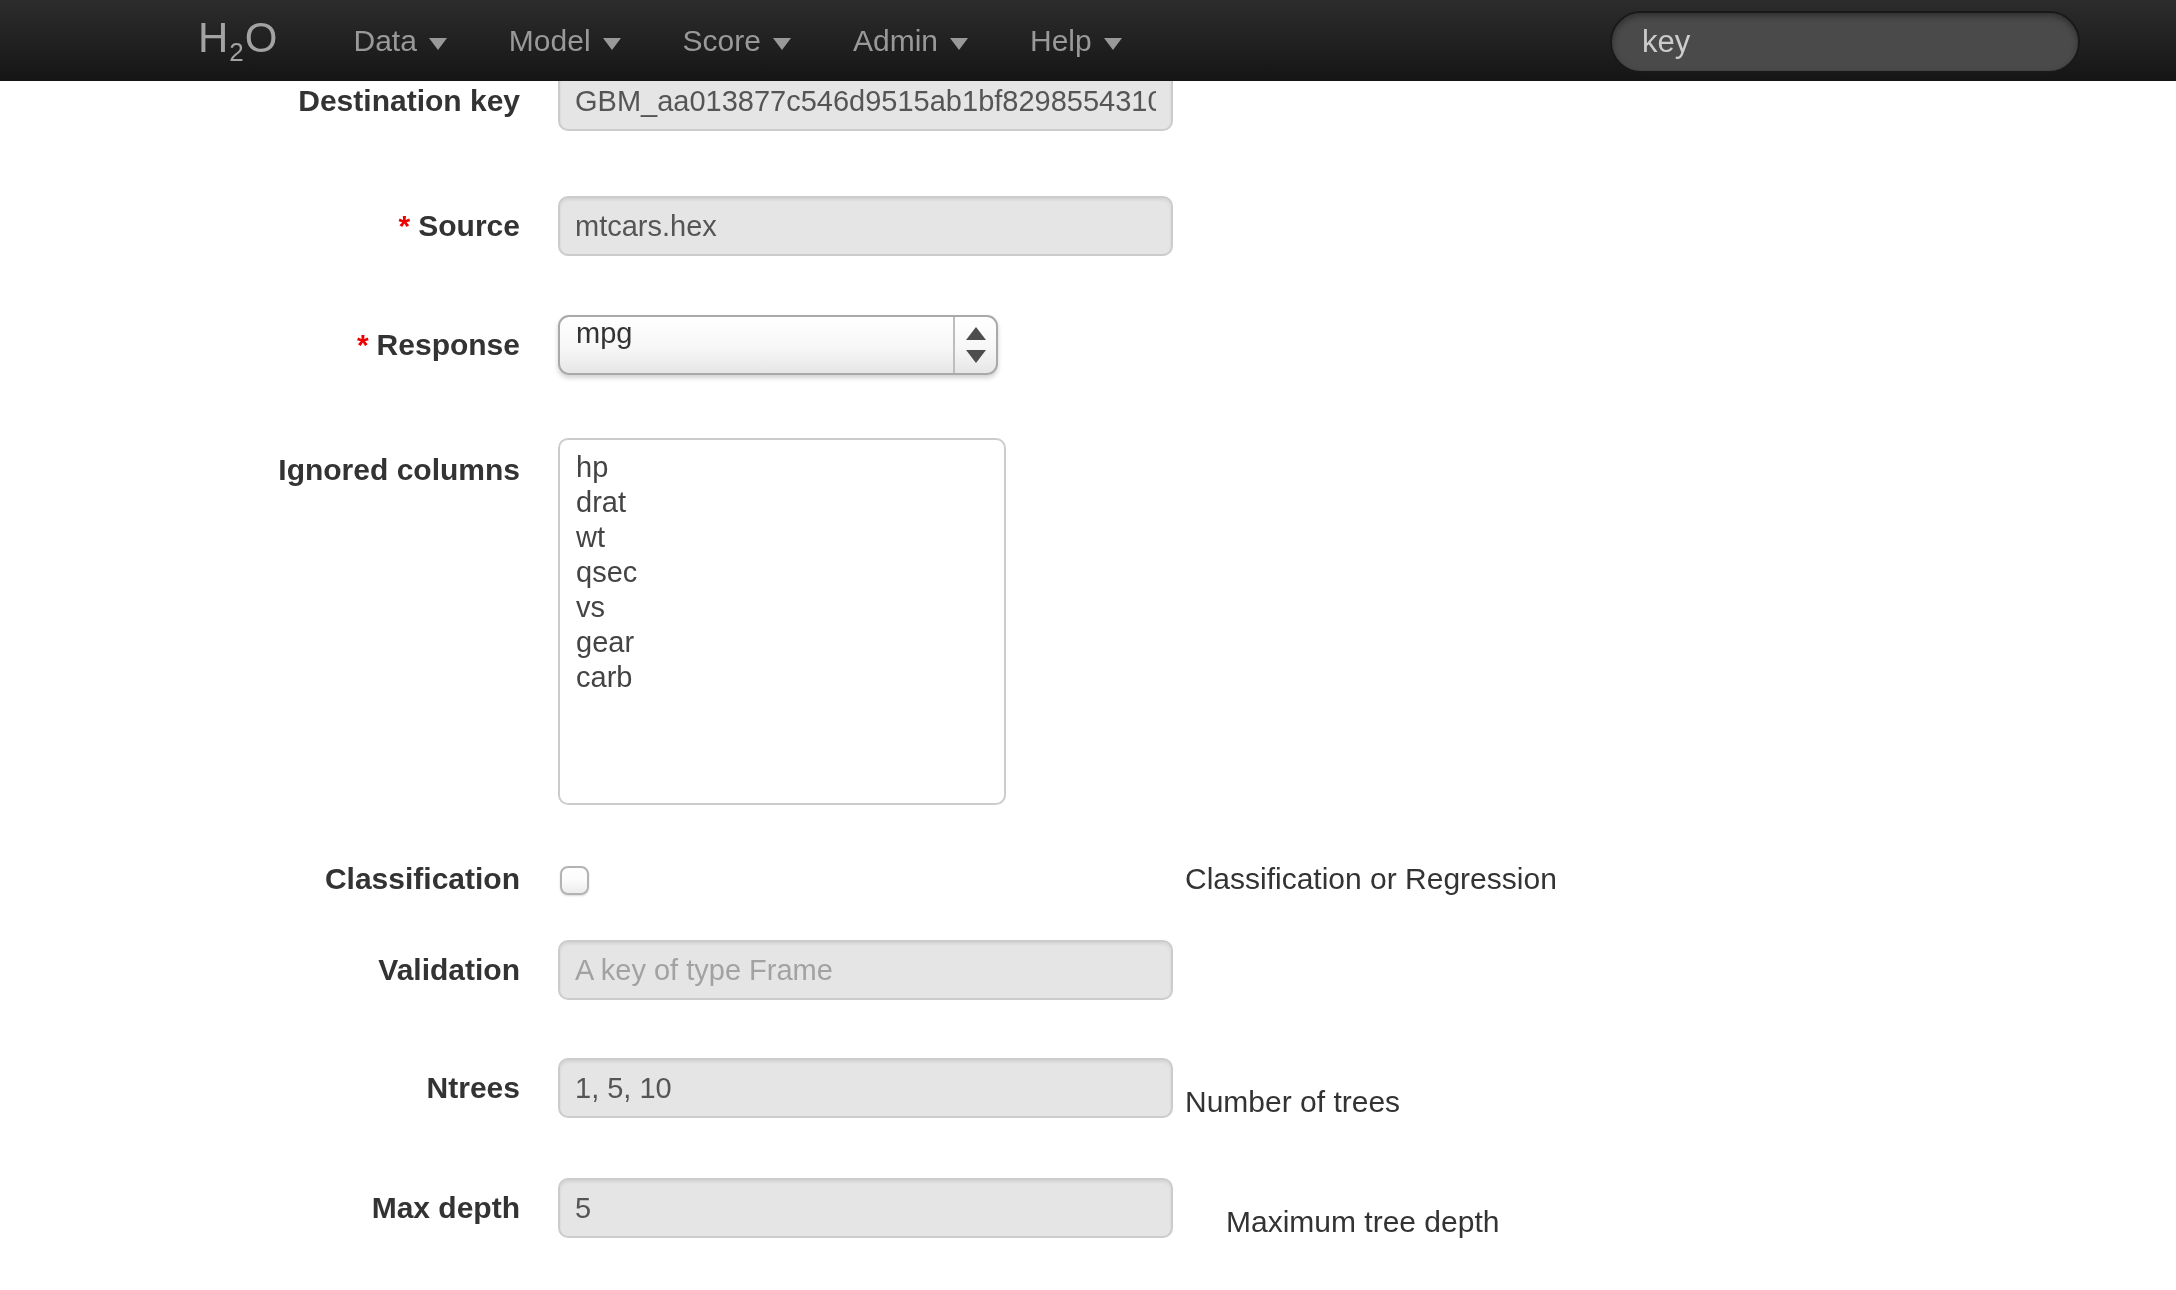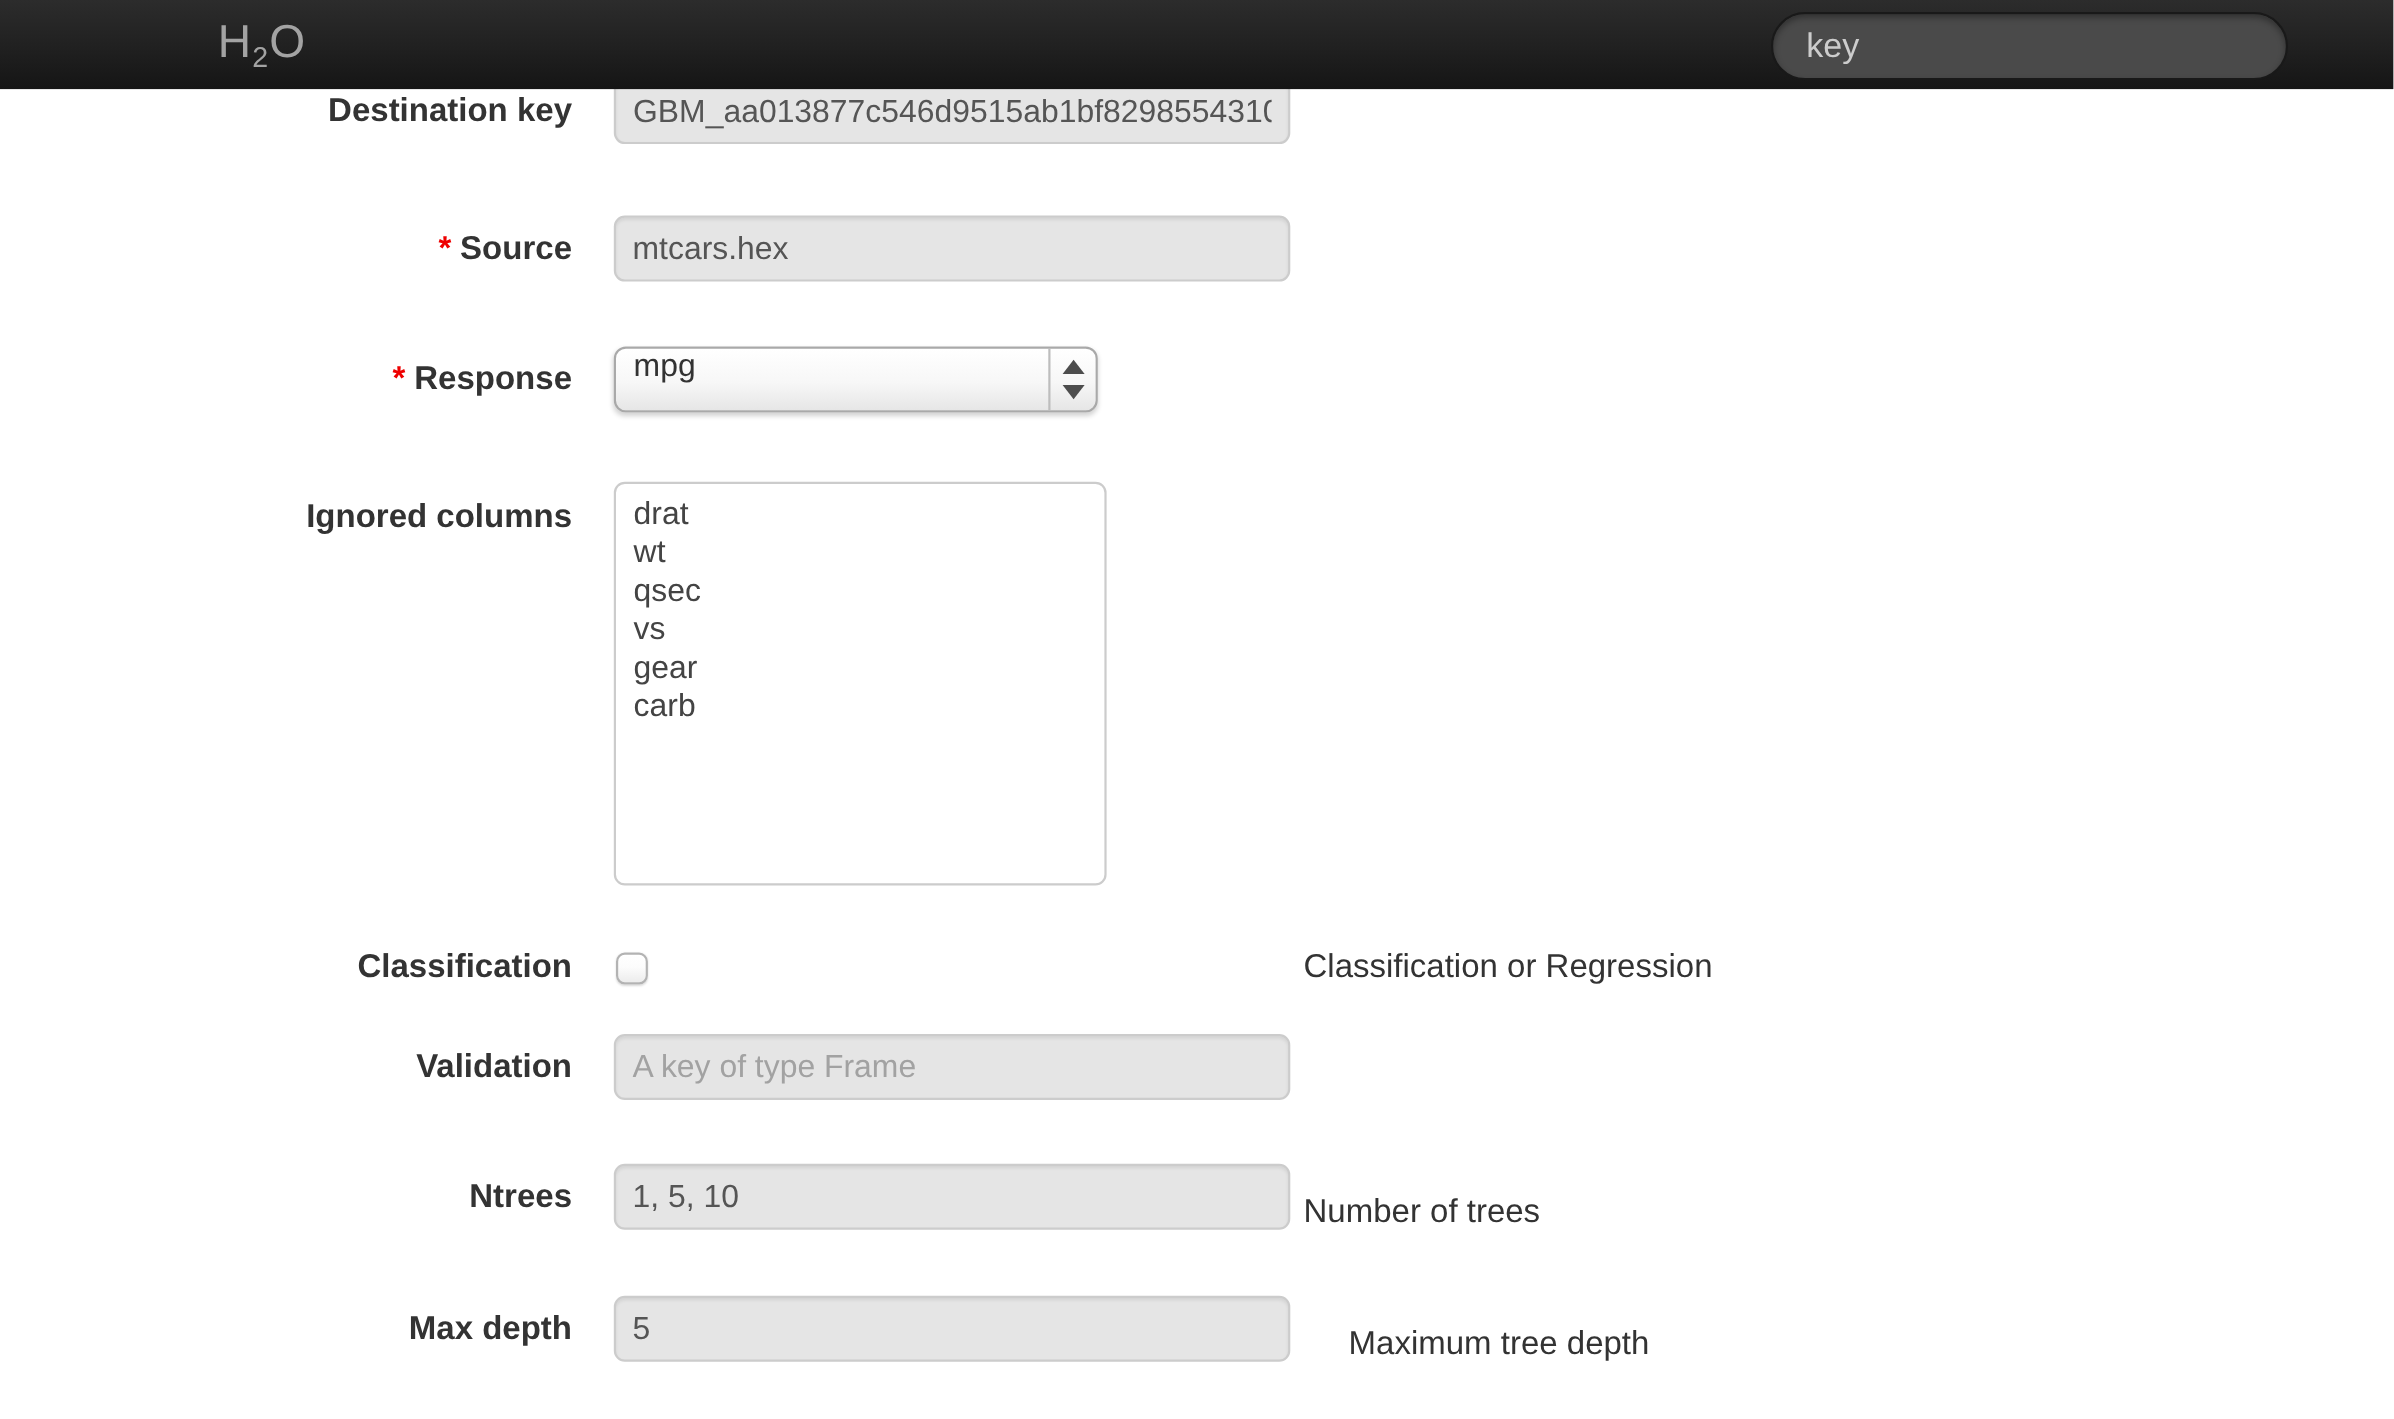--- a/index.html
+++ b/index.html
@@ -114,20 +114,42 @@
   .r-ntrees  .help      { padding-top:14px; }
   .r-maxd    .help      { padding-top:14px;margin-left:41px; }
 </style>
 </head>
 <body>
 
 <div class="page">
 
   <div class="navbar">
     <a class="brand"><span>H</span><sub>2</sub><span>O</span></a>
+    <div class="nav-links">
+      <a class="nav-item">
+        <span>Data</span>
+        <span class="caret"></span>
+      </a>
+      <a class="nav-item">
+        <span>Model</span>
+        <span class="caret"></span>
+      </a>
+      <a class="nav-item">
+        <span>Score</span>
+        <span class="caret"></span>
+      </a>
+      <a class="nav-item">
+        <span>Admin</span>
+        <span class="caret"></span>
+      </a>
+      <a class="nav-item">
+        <span>Help</span>
+        <span class="caret"></span>
+      </a>
+    </div>
     <input class="search-input" type="text" value="key" style="">
   </div>
 
   <div class="form">
 
     <div class="row r-dest">
       <div class="ctl-label"><span>Destination key</span></div>
       <div class="ctl">
         <input class="text-input" type="text" value="GBM_aa013877c546d9515ab1bf8298554310" style="">
       </div>
@@ -150,20 +172,21 @@
             <span class="arrow-down"></span>
           </span>
         </div>
       </div>
     </div>
 
     <div class="row r-ignored">
       <div class="ctl-label"><span>Ignored columns</span></div>
       <div class="ctl">
         <div class="listbox">
+            <div class="list-option">hp</div>
             <div class="list-option">drat</div>
             <div class="list-option">wt</div>
             <div class="list-option">qsec</div>
             <div class="list-option">vs</div>
             <div class="list-option">gear</div>
             <div class="list-option">carb</div>
           </div>
       </div>
     </div>
 

